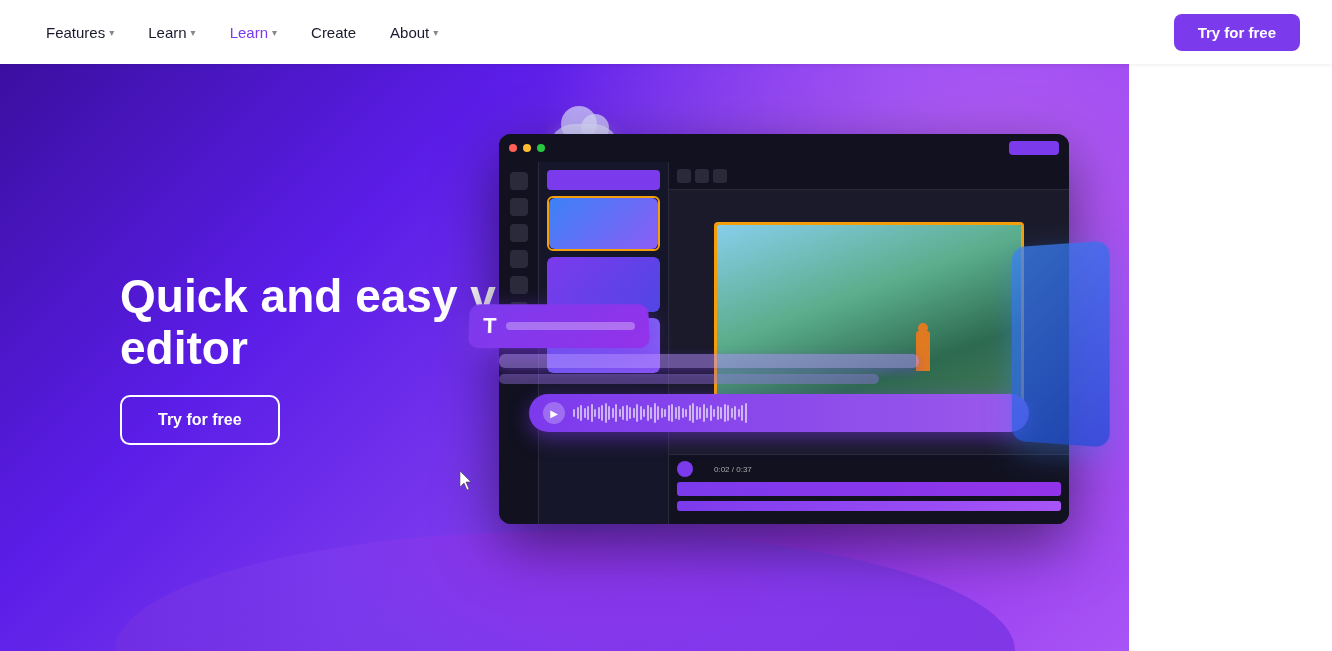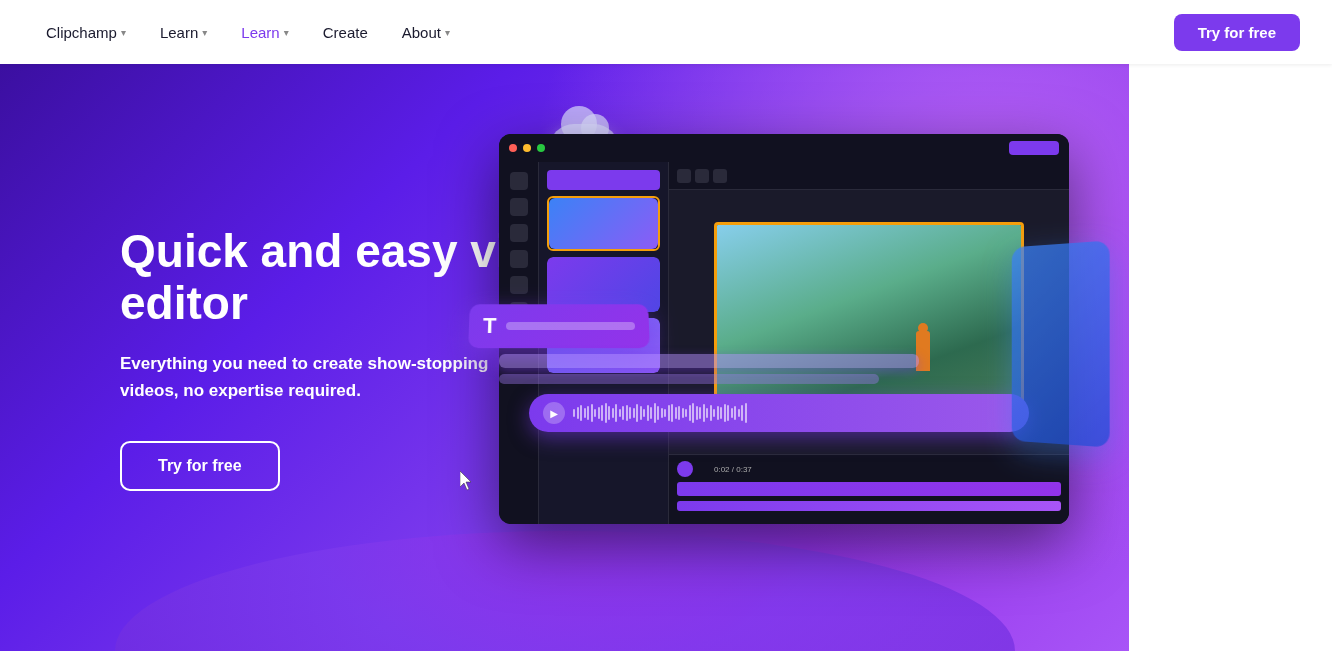--- a/index.html
+++ b/index.html
@@ -490,21 +490,21 @@
       height: 20px;
       z-index: 5;
     }
   </style>
 </head>
 <body>
 
 <nav class="navbar">
   <div class="navbar-links">
     <a class="nav-link">
-      <span>Clipchamp</span>
+      <span>Features</span>
       <span class="chevron">▾</span>
     </a>
     <a class="nav-link">
       <span>Learn</span>
       <span class="chevron">▾</span>
     </a>
     <a class="nav-link active">
       <span>Learn</span>
       <span class="chevron">▾</span>
     </a>
@@ -520,21 +520,20 @@
     <button class="btn-tryfree-nav">Try for free</button>
   </div>
 </nav>
 
 <section class="hero">
 
   <div class="bottom-globe"></div>
 
   <div class="hero-content">
     <h1 class="hero-title">Quick and easy video editor</h1>
-    <p class="hero-subtitle">Everything you need to create show-stopping videos, no expertise required.</p>
     <button class="btn-tryfree-hero">Try for free</button>
   </div>
 
   <div class="hero-illustration">
 
     <div class="cloud-decoration"></div>
 
     <div class="editor-window">
       <div class="editor-topbar">
         <div class="editor-dot red"></div>

